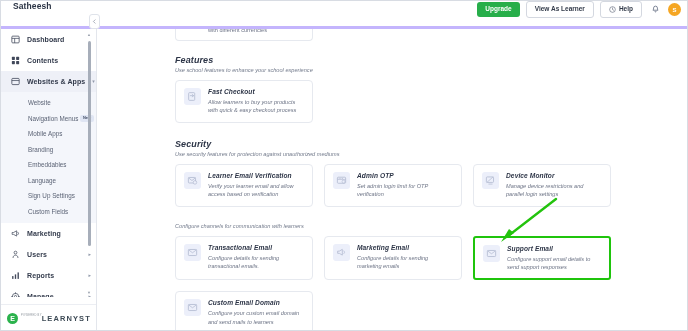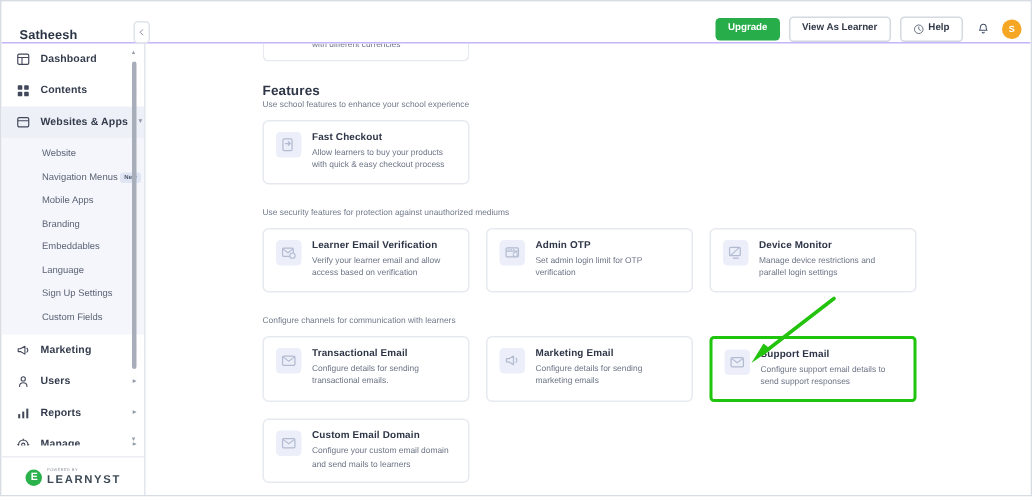--- a/index.html
+++ b/index.html
@@ -15,22 +15,22 @@
     background: #ffffff;
     border: 1px solid #d8dce3;
     overflow: hidden;
   }
 
   
   .header {
     position: absolute; top: 0; left: 0;
     width: 688px; height: 28px;
     background: #ffffff;
-    border-bottom: 1px solid #c4b5fd;
-    display: flex; align-items: flex-end;
+    border-bottom: 3px solid #c4b5fd;
+    display: flex; align-items: flex-start;
     padding: 0 8px 0 12px;
     z-index: 20;
   }
   .school-title {
     font-size: 8.5px; font-weight: bold; color: #2b3445;
     letter-spacing: .1px;
   }
   .header-right {
     margin-left: auto;
     display: flex; align-items: center; gap: 6px;
@@ -139,40 +139,40 @@
     border-top: 1px solid #eceef3;
     display: flex; align-items: center; justify-content: center;
     gap: 3px;
   }
   .brand-circle {
     width: 11px; height: 11px; border-radius: 50%;
     background: #2bb24c; color: #fff;
     font-size: 7px; font-weight: bold;
     display: flex; align-items: center; justify-content: center;
   }
-  .brand-text { display: flex; flex-direction: column; line-height: 1; }
+  .brand-text { display: flex; flex-direction: row; line-height: 1; }
   .brand-sup { font-size: 2.6px; color: #8a9199; letter-spacing: .3px; }
   .brand-name {
     font-size: 7.5px; font-weight: bold; color: #3d4a55;
     letter-spacing: 1.1px;
   }
 
   
   .main {
     position: absolute; top: 28px; left: 96px;
     width: 592px; height: 303px;
     background: #ffffff;
     overflow: hidden;
   }
   .content {
     position: absolute; top: -14px; left: 0;
     width: 592px;
     padding: 0 0 0 78px;
   }
-  .section { margin-bottom: 3px; }
+  .section { margin-bottom: 3px; font-style: italic; }
   .section-title {
     font-size: 9px; font-weight: bold; color: #2d3547;
     letter-spacing: .1px; margin-bottom: 2px;
   }
   .section-sub {
     font-size: 5.6px; color: #737b8c; margin-bottom: 7px;
   }
   .card-row { display: flex; gap: 11px; }
   .card {
     width: 138px; min-height: 41px;
@@ -409,20 +409,21 @@
               <div class="card-title">Fast Checkout</div>
               <div class="card-desc">Allow learners to buy your products with quick &amp; easy checkout process</div>
             </div>
           </div>
         </div>
       </div>
 
       <div class="sec-gap"></div>
 
       <div class="section">
+        <div class="section-title">Security</div>
         <div class="section-sub">Use security features for protection against unauthorized mediums</div>
         <div class="card-row">
 
           <div class="card">
             <div class="card-ico">
               <svg viewBox="0 0 20 20" width="11" height="11">
                   <rect x="2.5" y="4.5" width="13" height="10" rx="1.5" fill="none" stroke="#b3bbd1" stroke-width="1.5"></rect>
                   <path d="M2.8 5.3l6.2 4.7 6.2-4.7" fill="none" stroke="#b3bbd1" stroke-width="1.5"></path>
                   <circle cx="14.5" cy="13.5" r="3.2" fill="#eceffa" stroke="#b3bbd1" stroke-width="1.3"></circle>
                 </svg>

